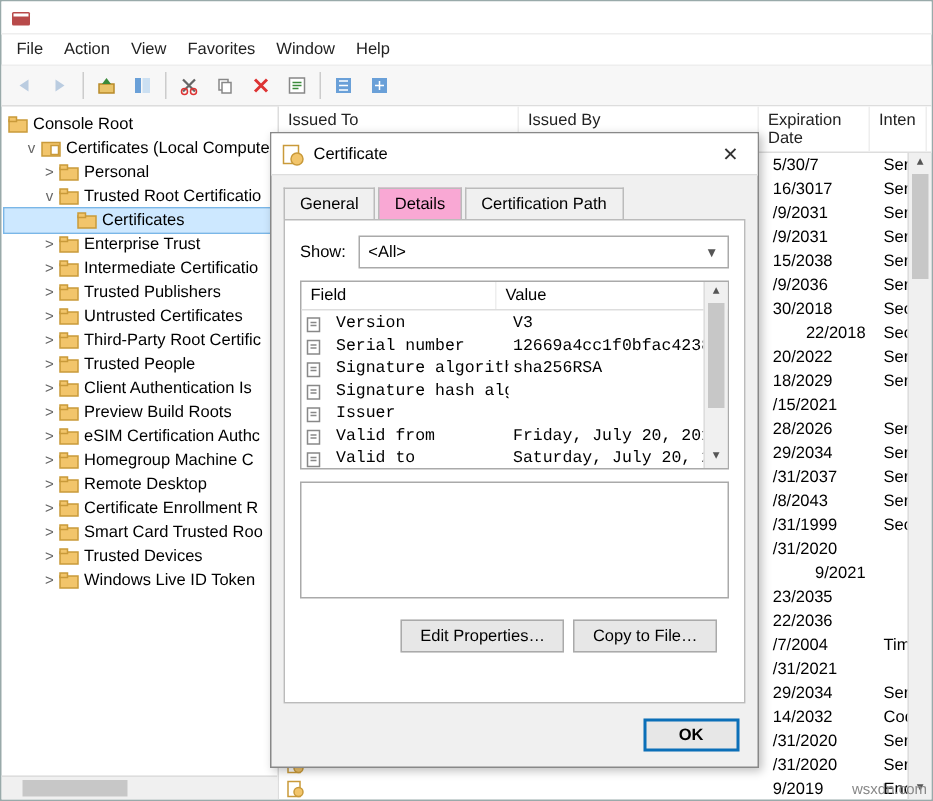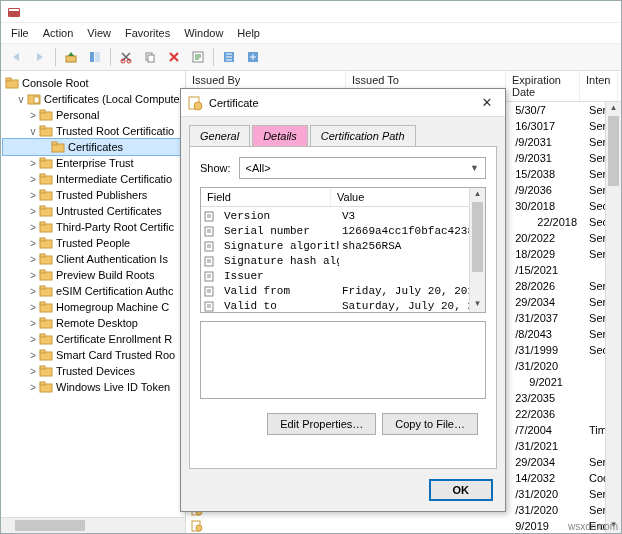--- a/index.html
+++ b/index.html
@@ -34,21 +34,21 @@
   .sb-v .arr { position: absolute; left: 0; right: 0; height: 14px; text-align: center; font-size: 9px; color: #555; }
   .sb-v .up { top: 0; } .sb-v .dn { bottom: 0; }
   .sb-h { position: absolute; left: 0; right: 0; bottom: 0; height: 16px; background: #f0f0f0; border-top: 1px solid #ddd; }
   .sb-h .thumb { position: absolute; top: 2px; bottom: 2px; left: 14px; width: 70px; background: #c7c7c7; }
 
   
   .dialog { position: absolute; left: 180px; top: 88px; width: 326px; height: 424px; background: #f0f0f0; border: 1px solid #888; box-shadow: 2px 2px 6px rgba(0,0,0,.25); display: flex; flex-direction: column; }
   .dlg-title { display: flex; align-items: center; height: 28px; padding: 0 6px; background: #fff; border-bottom: 1px solid #ddd; }
   .dlg-title .t { flex: 1; margin-left: 6px; }
   .dlg-title .x { width: 24px; height: 20px; display: flex; align-items: center; justify-content: center; font-size: 13px; color: #333; }
-  .tabs { display: flex; padding: 8px 8px 0 8px; font-style: italic; }
+  .tabs { display: flex; padding: 8px 8px 0 8px; }
   .tab { padding: 4px 10px; border: 1px solid #bbb; border-bottom: none; background: #f0f0f0; margin-right: 2px; }
   .tab.active { background: #f9a8d4; }
   .tab-panel { margin: 0 8px; background: #fff; border: 1px solid #bbb; flex: 1; padding: 10px; display: flex; flex-direction: column; gap: 8px; }
   .show-row { display: flex; align-items: center; gap: 8px; }
   .combo { flex: 1; height: 22px; border: 1px solid #aaa; background: #fff; display: flex; align-items: center; padding: 0 6px; justify-content: space-between; }
   .combo .dd { font-size: 9px; color: #555; }
   .fields { border: 1px solid #aaa; background: #fff; height: 126px; position: relative; }
   .fields .head { display: flex; border-bottom: 1px solid #ddd; }
   .fields .head .fc { padding: 3px 6px; border-right: 1px solid #eee; }
   .fields .rows { position: absolute; top: 20px; left: 0; right: 16px; bottom: 0; overflow: hidden; }
@@ -351,22 +351,22 @@
             <span class="lbl">Windows Live ID Token</span>
           </div>
         </div>
       <div class="sb-h">
           <div class="thumb"></div>
         </div>
     </div>
 
     <div class="list">
       <div class="list-head">
+        <span class="col" style="width:160px">Issued To</span>
         <span class="col" style="width:160px">Issued By</span>
-        <span class="col" style="width:160px">Issued To</span>
         <span class="col" style="width:74px">Expiration Date</span>
         <span class="col" style="width:38px">Inten</span>
       </div>
       <div class="list-body">
         <div class="list-rows" id="list-rows">
             <div class="lr">
               <span class="ico">
                 <svg width="14" height="12">
                   <rect x="2" y="1" width="8" height="10" fill="#fff" stroke="#c99a3a"></rect>
                   <circle cx="9" cy="8" r="3" fill="#f2c56b" stroke="#c99a3a"></circle>
@@ -571,21 +571,21 @@
             </div>
             <div class="lr">
               <span class="ico">
                 <svg width="14" height="12">
                   <rect x="2" y="1" width="8" height="10" fill="#fff" stroke="#c99a3a"></rect>
                   <circle cx="9" cy="8" r="3" fill="#f2c56b" stroke="#c99a3a"></circle>
                 </svg>
               </span>
               <span class="c" style="width:146px"></span>
               <span class="c" style="width:160px"></span>
-              <span class="c" style="width:74px;text-align:center">9/2021</span>
+              <span class="c" style="width:74px;text-align:right">9/2021</span>
               <span class="c" style="width:38px"><all></all></span>
             </div>
             <div class="lr">
               <span class="ico">
                 <svg width="14" height="12">
                   <rect x="2" y="1" width="8" height="10" fill="#fff" stroke="#c99a3a"></rect>
                   <circle cx="9" cy="8" r="3" fill="#f2c56b" stroke="#c99a3a"></circle>
                 </svg>
               </span>
               <span class="c" style="width:146px"></span>

